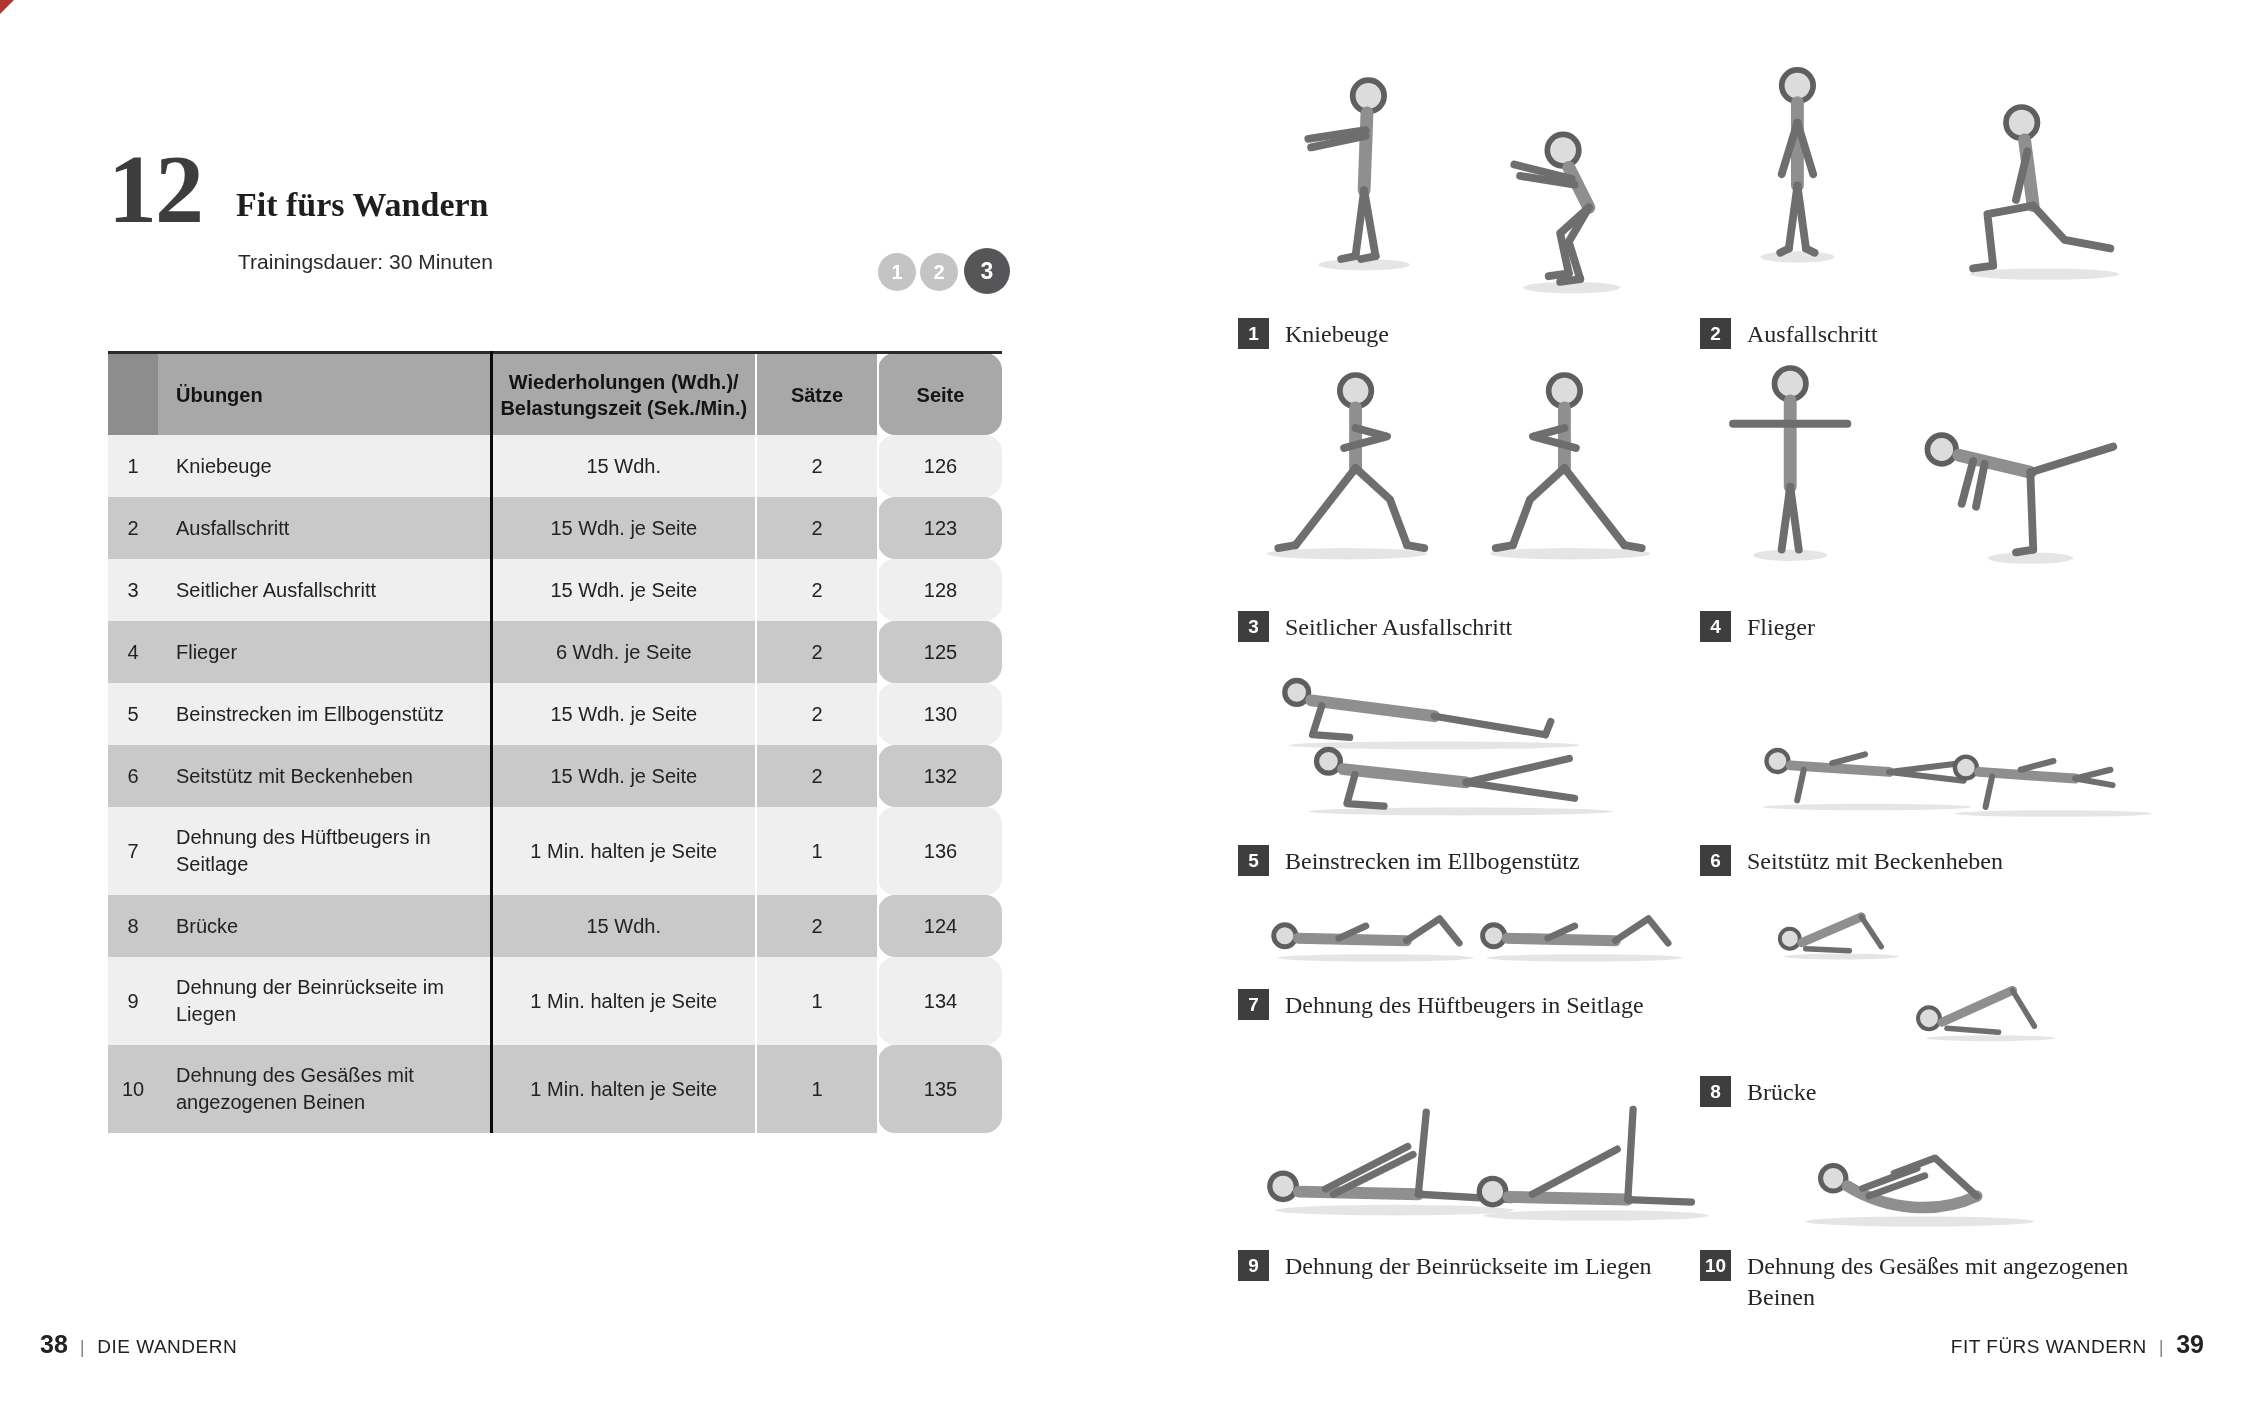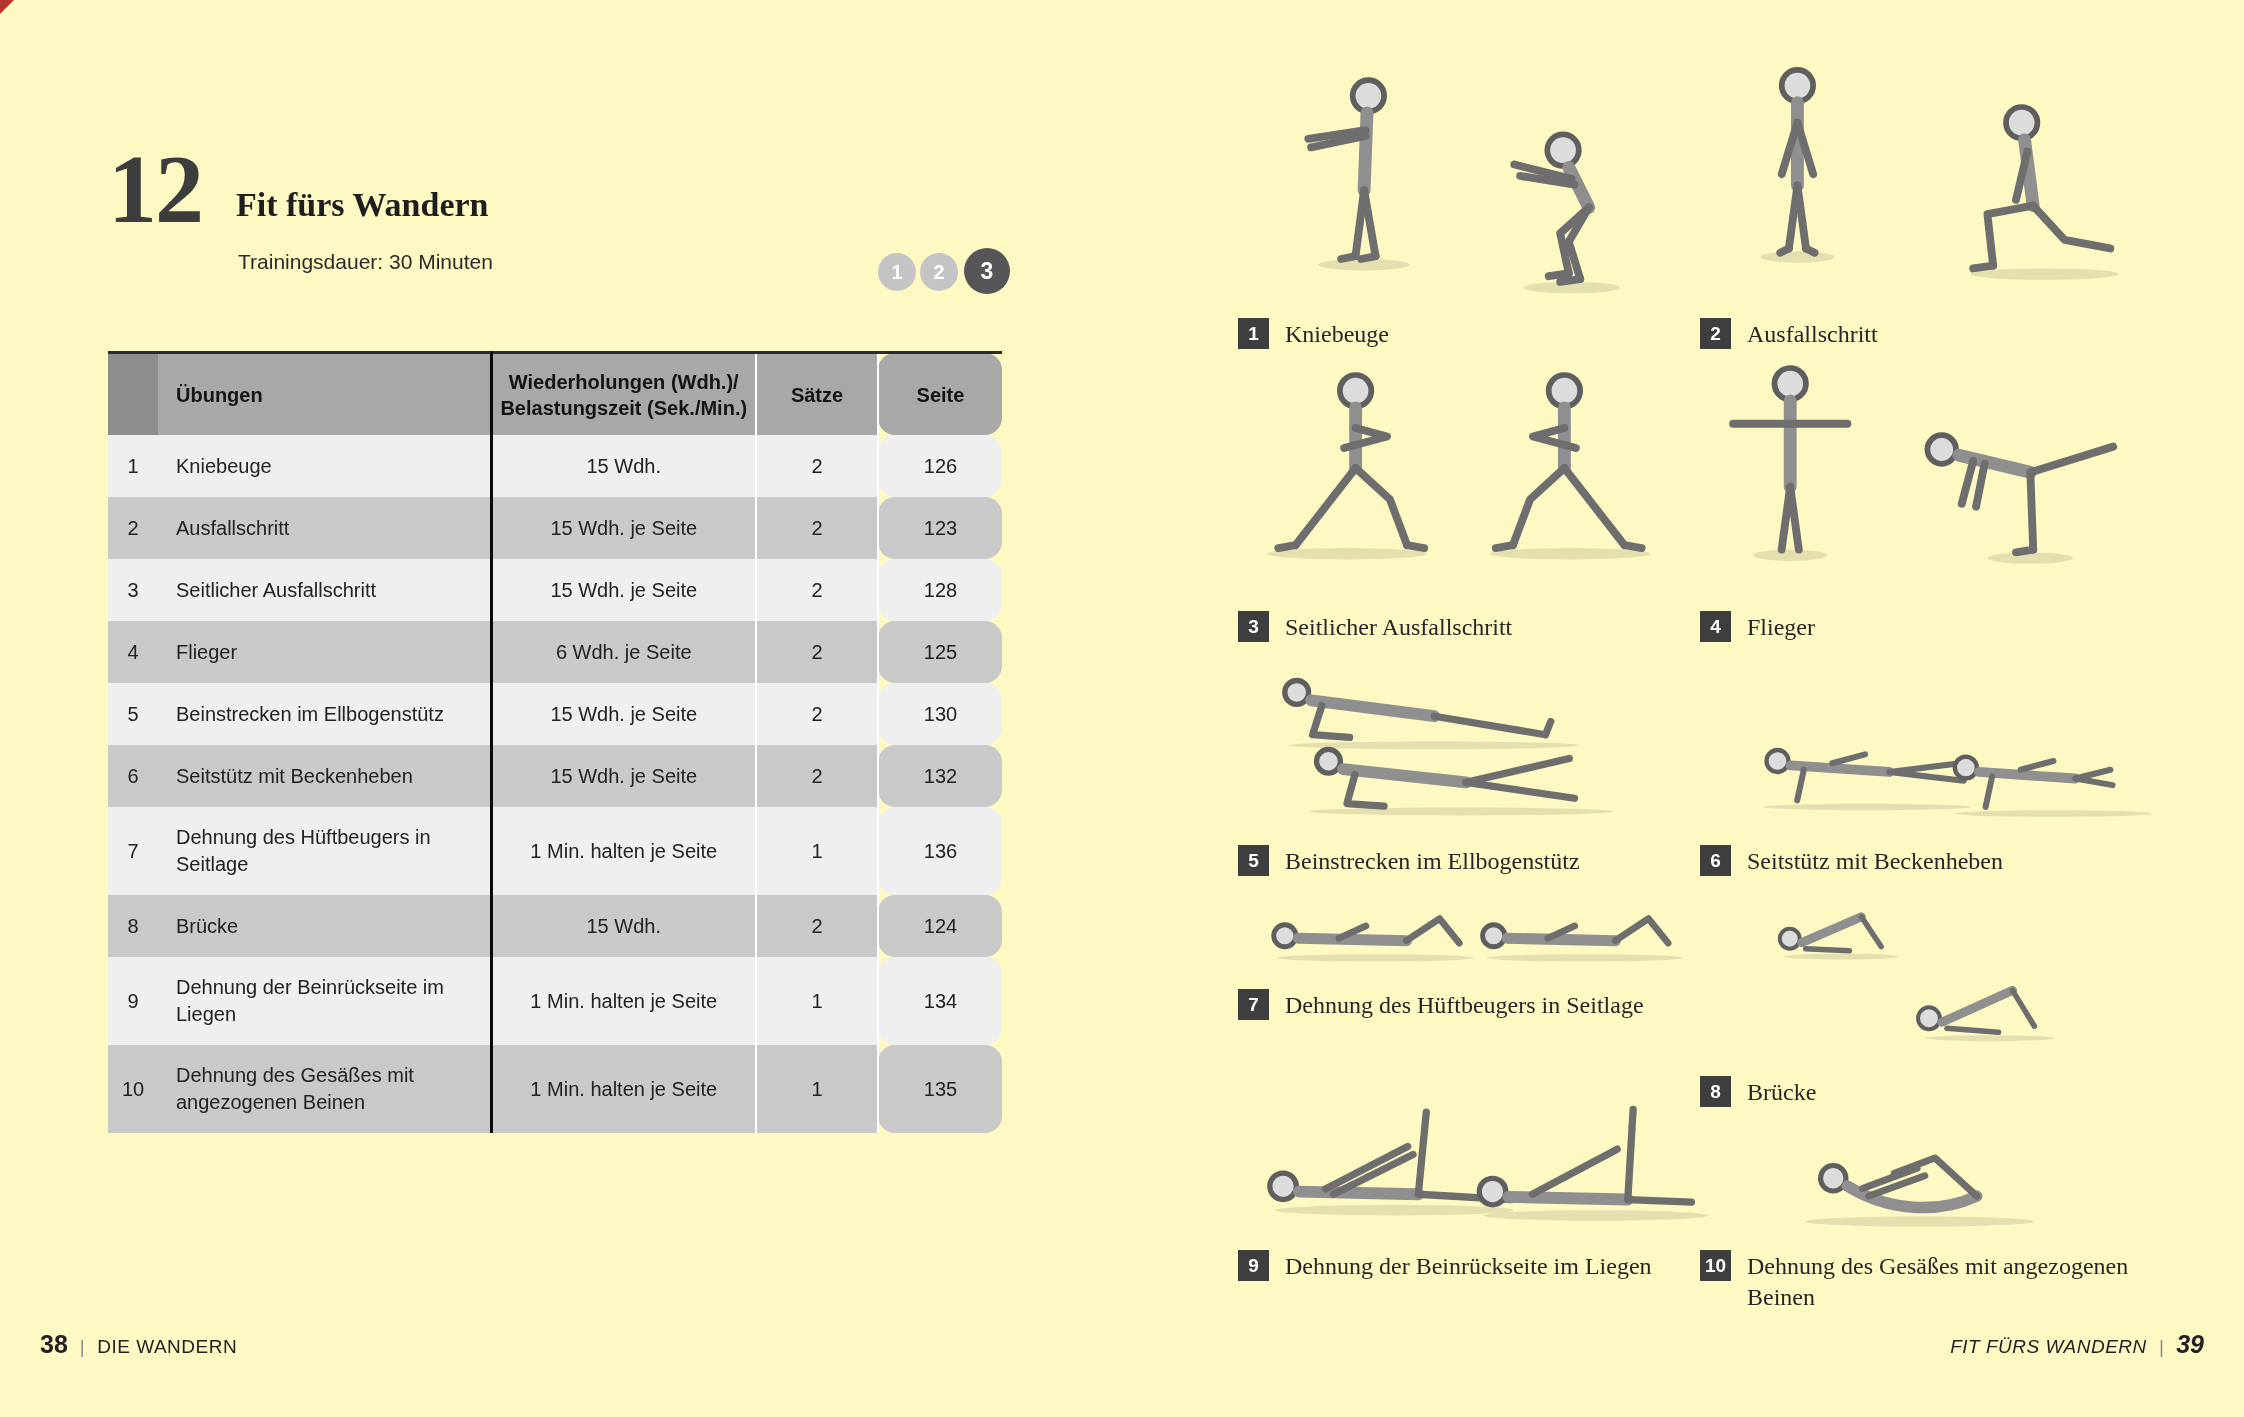--- a/index.html
+++ b/index.html
@@ -1,16 +1,16 @@
 <!DOCTYPE html>
 <html><head>
 <meta charset="utf-8">
 <style>
   html,body{margin:0;padding:0;background:#e8e8e8;}
-  #page{position:relative;width:2244px;height:1417px;background:#fef9c3;overflow:hidden;
+  #page{position:relative;width:2244px;height:1417px;background:#ffffff;overflow:hidden;
         font-family:"Liberation Sans",sans-serif;color:#222;}
 
   
   .corner-mark{position:absolute;left:0;top:0;width:0;height:0;
     border-top:14px solid #b5342d;border-right:14px solid transparent;}
 
   
   .workout-number{position:absolute;left:108px;top:140px;font-family:"Liberation Serif",serif;
     font-weight:bold;font-size:98px;line-height:1;color:#3d3d3d;letter-spacing:-2px;}
   .workout-title{position:absolute;left:236px;top:186px;font-family:"Liberation Serif",serif;
@@ -37,21 +37,21 @@
   .col-name{text-align:left;padding-left:18px !important;padding-right:14px !important;line-height:1.35;}
   .col-reps{text-align:center;border-left:3px solid #0a0a0a;}
   .col-sets{text-align:center;border-left:2px solid #ffffff;}
   .col-page{text-align:center;border-left:2px solid #ffffff;border-radius:17px;}
 
   
   .footer{position:absolute;top:1330px;font-size:19px;color:#222;letter-spacing:.5px;}
   .footer .pgnum{font-weight:bold;font-size:25px;letter-spacing:0;}
   .footer .divider{color:#8a8a8a;margin:0 12px;font-weight:normal;}
   .footer-left{left:40px;}
-  .footer-right{right:40px;text-align:center;font-style:italic;}
+  .footer-right{right:40px;text-align:center;}
 
   
   .caption{position:absolute;display:flex;align-items:flex-start;}
   .badge{width:31px;height:31px;background:#3e3e3e;color:#fff;font-weight:bold;font-size:19px;
     display:flex;align-items:center;justify-content:center;flex:0 0 31px;}
   .caption-text{font-family:"Liberation Serif",serif;font-size:24px;color:#262626;
     margin-left:16px;line-height:1.3;max-width:450px;padding-top:1px;}
 
   .fig{position:absolute;}
   .fig .head{fill:#dcdcdc;stroke:#5f5f5f;stroke-width:4;}

